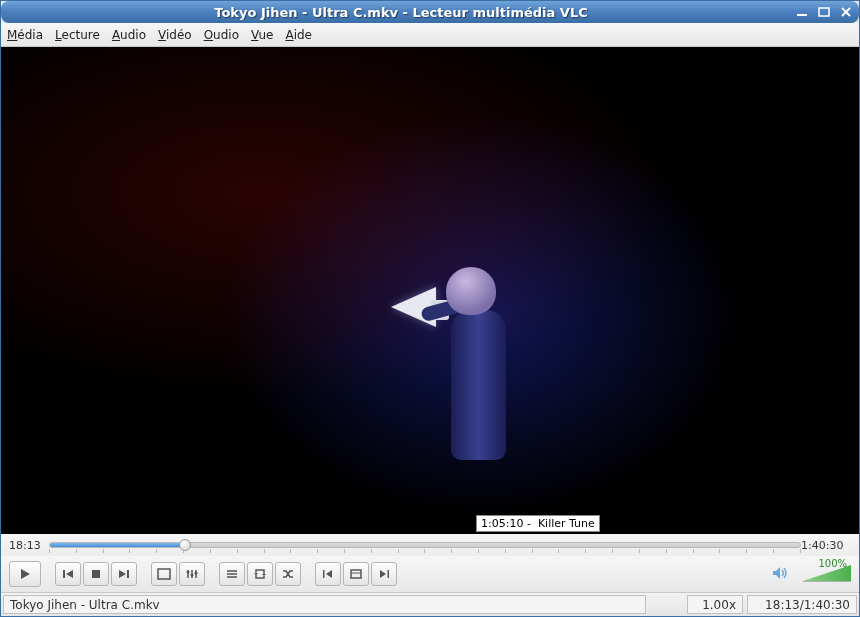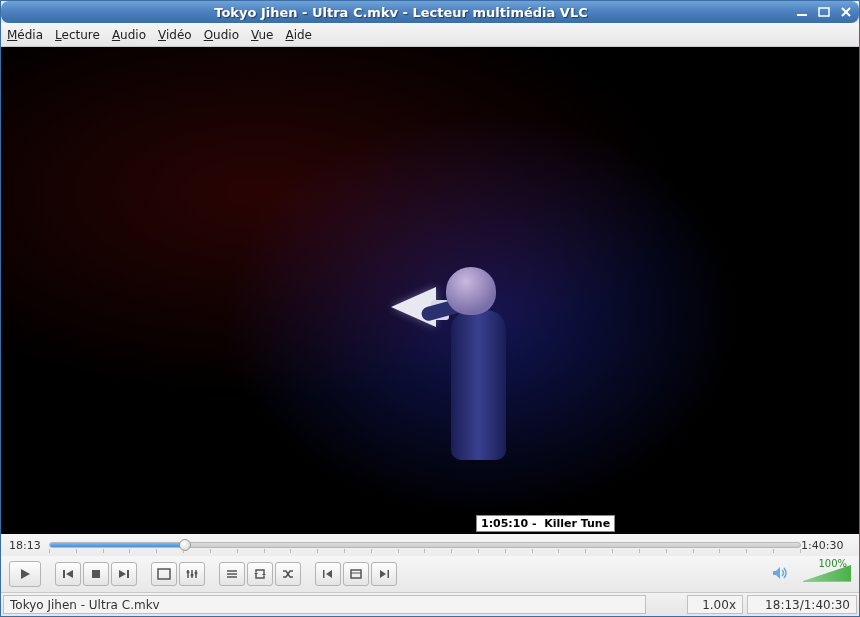--- a/index.html
+++ b/index.html
@@ -42,21 +42,20 @@
     gap: 12px;
   }
   .menubar .menu-item { color: #222; cursor: default; }
   .menubar .menu-item .ul { text-decoration: underline; }
   
   .video-area {
     flex: 1;
     background: #0f172a;
     position: relative;
     overflow: hidden;
-    font-weight: bold;
   }
   .stage {
     position: absolute; inset: 0;
     background: radial-gradient(ellipse 70% 60% at 30% 30%, rgba(120,10,10,0.35), rgba(0,0,0,0) 70%),
                 radial-gradient(ellipse 40% 55% at 56% 55%, rgba(30,40,160,0.55), rgba(0,0,0,0) 75%),
                 #000;
   }
   .figure {
     position: absolute;
     left: 400px; top: 215px;

